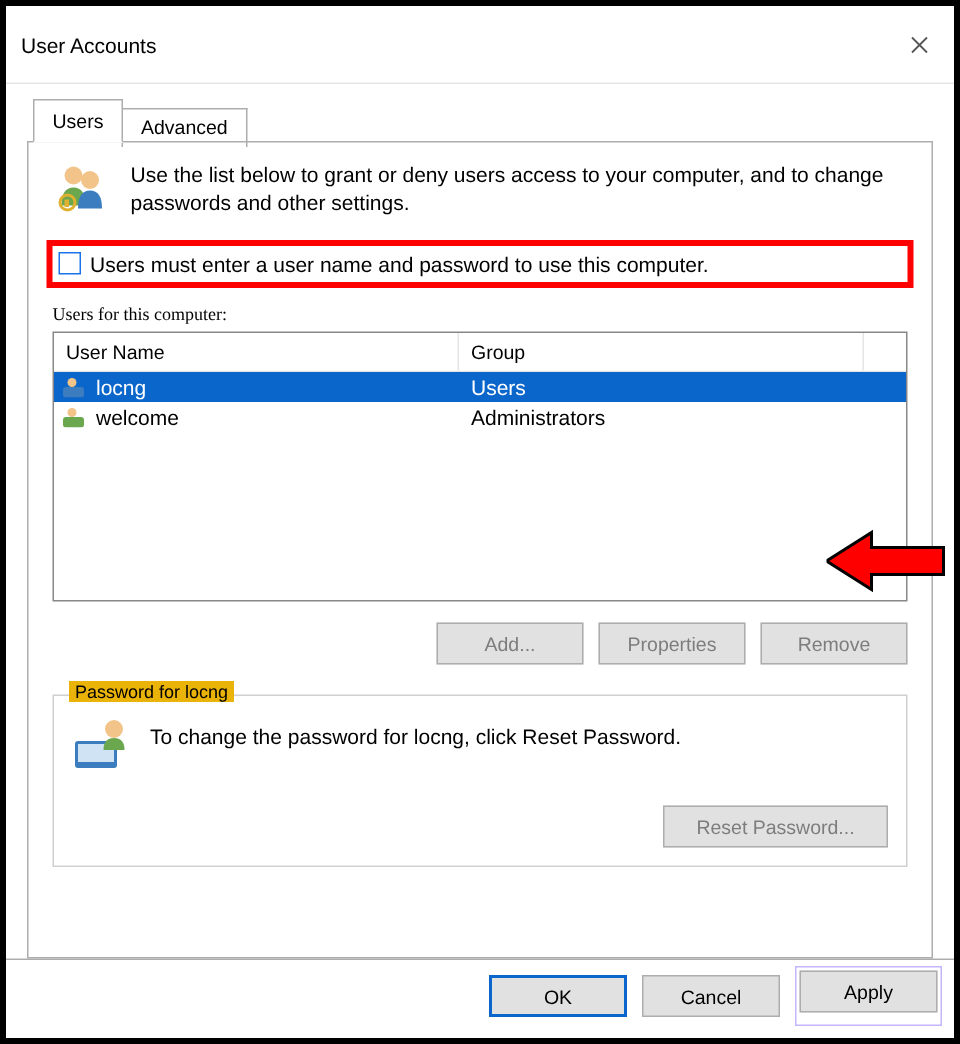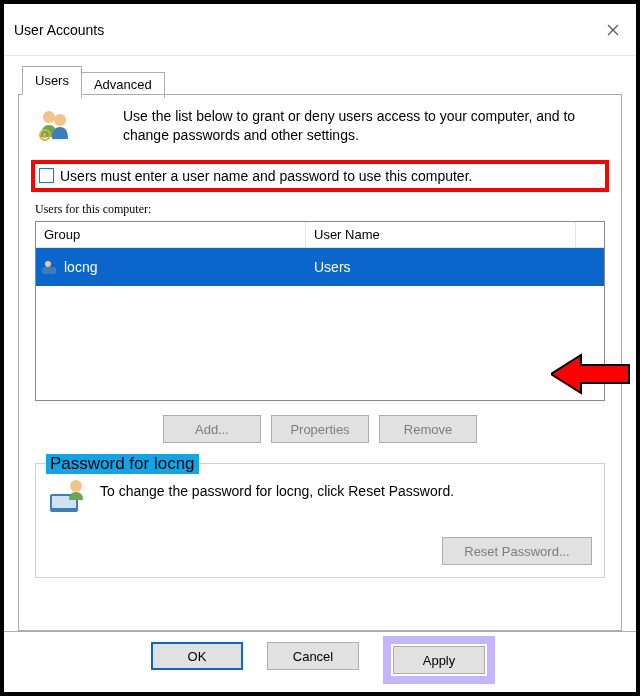--- a/index.html
+++ b/index.html
@@ -70,21 +70,20 @@
     flex: 1;
     border: 1px solid #adadad;
     padding: 12px 16px 14px 16px;
     position: relative;
     display: flex; flex-direction: column;
   }
   
   .intro {
     display: flex; align-items: flex-start;
     margin-bottom: 12px;
-    gap: 36px;
   }
   .intro .icon { width: 42px; flex: 0 0 42px; margin-right: 10px; }
   .intro .txt { flex: 1; line-height: 1.35; font-size: 14px; }
   
   .check-row {
     display: flex; align-items: flex-start;
     border: 4px solid #ff0000;
     padding: 4px 4px;
     margin: 0 -4px 10px -4px;
   }
@@ -113,40 +112,40 @@
     padding: 5px 8px;
     border-right: 1px solid #e5e5e5;
     background: #fff;
   }
   .lv-col.name { flex: 0 0 270px; }
   .lv-col.group { flex: 1; }
   .lv-col.gutter { width: 28px; flex: 0 0 28px; border-right: none; }
   .lv-row {
     display: flex; align-items: center;
     font-size: 14px;
-    height: 38px;
+    height: 20px;
   }
   .lv-row.selected { background: #0b66cc; color: #fff; }
   .lv-cell.name { flex: 0 0 270px; padding-left: 6px; display: flex; align-items: center; }
   .lv-cell.group { flex: 1; padding-left: 8px; }
   .user-glyph {
     display: inline-block; width: 18px; height: 14px;
     margin-right: 4px;
   }
   
   .red-arrow {
     position: absolute;
     right: -10px;
     top: 258px;
     width: 80px; height: 42px;
     pointer-events: none;
   }
   
   .btnrow {
-    display: flex; justify-content: center; gap: 10px;
+    display: flex; justify-content: flex-end; gap: 10px;
     margin-top: 14px;
   }
   .win-btn {
     min-width: 98px; height: 28px;
     border: 1px solid #adadad;
     background: #e1e1e1;
     font-size: 13px;
     color: #7d7d7d;
     display: flex; align-items: center; justify-content: center;
     padding: 0 12px;
@@ -154,40 +153,40 @@
   .win-btn.enabled { color: #000; background: #e1e1e1; }
   
   .groupbox {
     border: 1px solid #d0d0d0;
     margin-top: 20px;
     padding: 14px 12px 12px 12px;
     position: relative;
   }
   .groupbox .legend {
     position: absolute; top: -10px; left: 10px;
-    background: #0ea5e9; padding: 0 4px;
-    font-size: 17px;
+    background: #eab308; padding: 0 4px;
+    font-size: 12px;
   }
   .pw-row { display: flex; align-items: flex-start; }
   .pw-row .icon { width: 42px; flex: 0 0 42px; margin-right: 10px; }
   .pw-row .txt { flex: 1; font-size: 14px; line-height: 1.35; padding-top: 4px; }
   .pw-btnrow {
     display: flex; justify-content: flex-end; margin-top: 18px;
   }
   .pw-btnrow .win-btn { min-width: 150px; }
   
   .footer {
     border-top: 1px solid #adadad;
     padding: 10px 14px 14px 14px;
-    display: flex; justify-content: center; gap: 24px;
+    display: flex; justify-content: flex-end; gap: 10px;
   }
   .footer .win-btn { min-width: 92px; color: #000; }
   .footer .win-btn.default { border: 2px solid #0b66cc; background: #e1e1e1; }
   .footer .apply-wrap {
-    border: 8px solid #c4b5fd;
+    border: 1px solid #c4b5fd;
     padding: 2px;
     margin: -6px -6px -6px 0;
   }
 </style>
 </head>
 <body>
 
 <div class="frame">
 
   <div class="titlebar">
@@ -227,35 +226,47 @@
       </div>
 
       <div class="check-row">
         <div class="chk"></div>
         <div class="lbl">Users must enter a user name and password to use this computer.</div>
       </div>
 
       <div class="users-label">Users for this computer:</div>
       <div class="listview">
         <div class="lv-header">
+          <div class="lv-col name">User Name</div>
           <div class="lv-col group">Group</div>
-          <div class="lv-col name">User Name</div>
           <div class="lv-col gutter"></div>
         </div>
         <div class="lv-row selected">
           <div class="lv-cell name">
             <span class="user-glyph">
               <svg width="18" height="14" viewBox="0 0 18 14">
                 <circle cx="6" cy="4" r="3" fill="#f2c48a"></circle>
                 <rect x="0" y="7" width="14" height="7" rx="2" fill="#3b7dbf"></rect>
               </svg>
             </span>
             <span>locng</span>
           </div>
           <div class="lv-cell group">Users</div>
+        </div>
+        <div class="lv-row">
+          <div class="lv-cell name">
+            <span class="user-glyph">
+              <svg width="18" height="14" viewBox="0 0 18 14">
+                <circle cx="6" cy="4" r="3" fill="#f2c48a"></circle>
+                <rect x="0" y="7" width="14" height="7" rx="2" fill="#6aa74f"></rect>
+              </svg>
+            </span>
+            <span>welcome</span>
+          </div>
+          <div class="lv-cell group">Administrators</div>
         </div>
       </div>
 
       <svg class="red-arrow" viewBox="0 0 80 42">
         <polygon points="0,21 30,2 30,12 78,12 78,30 30,30 30,40" fill="#ff0000" stroke="#000" stroke-width="2"></polygon>
       </svg>
 
       <div class="btnrow">
         <div class="win-btn">
           <span>Add...</span>

